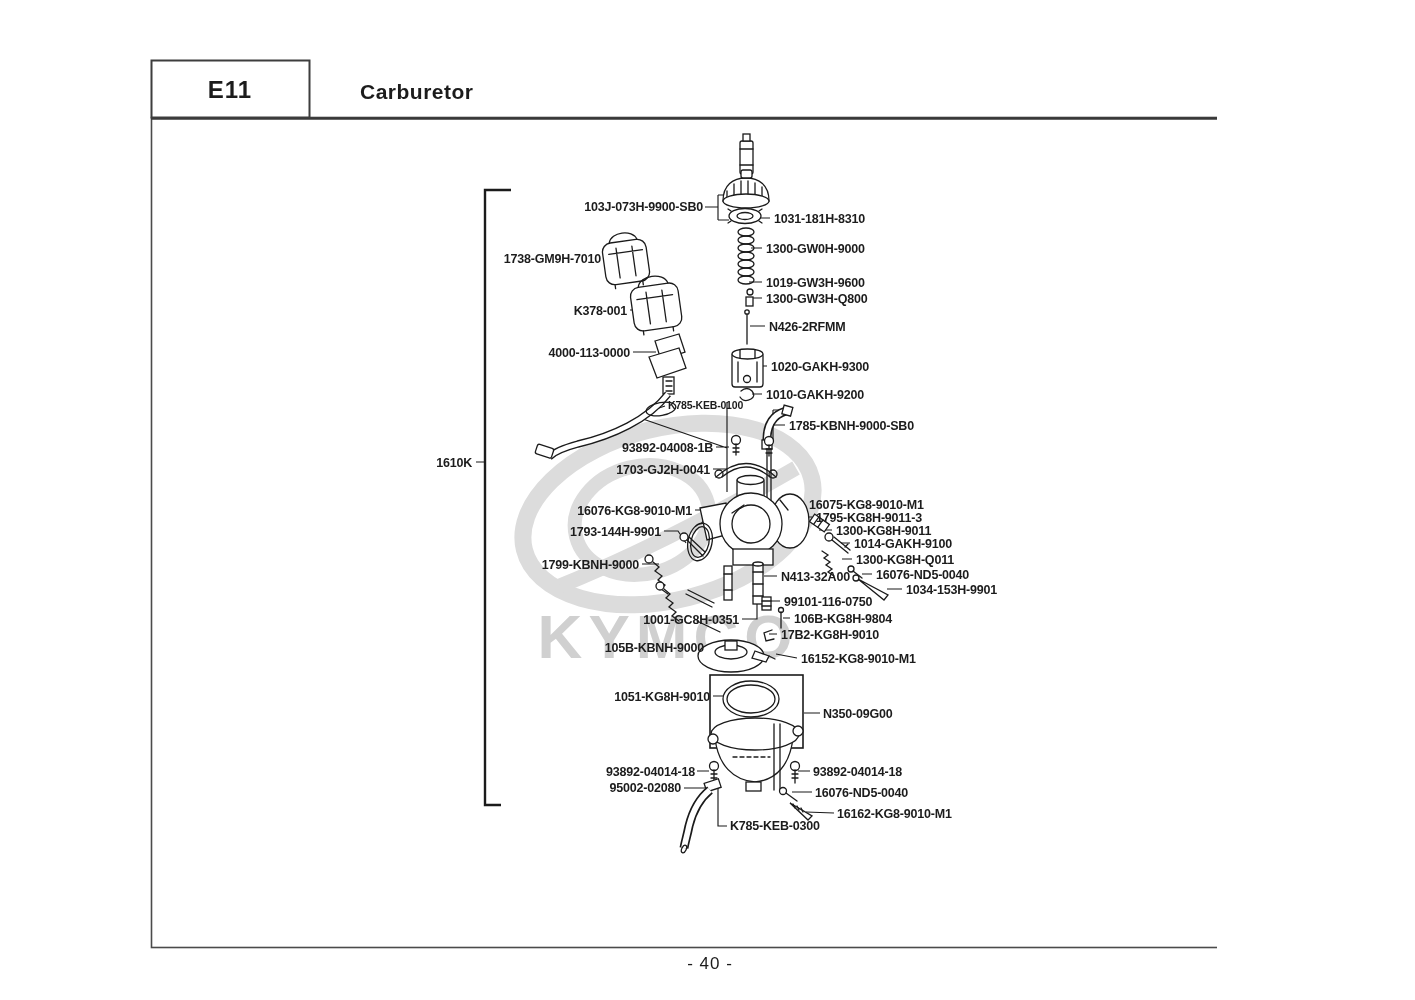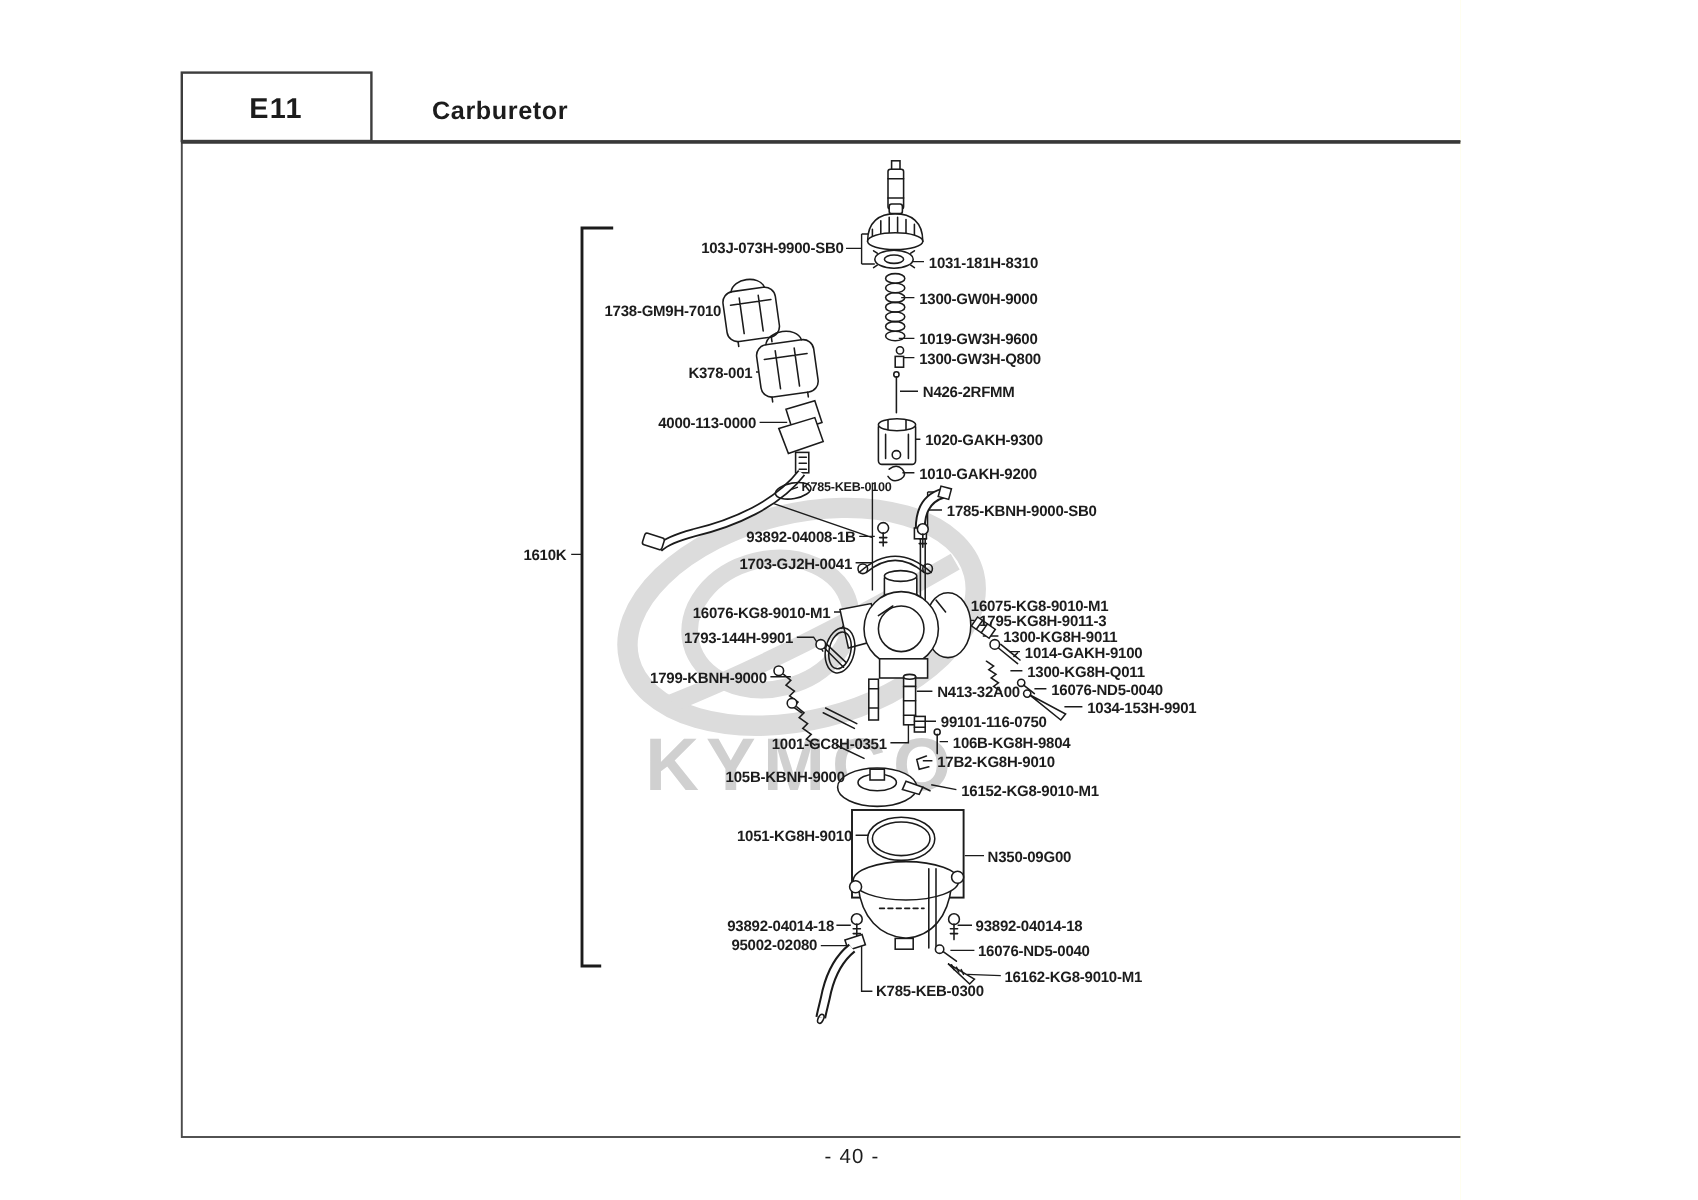--- a/index.html
+++ b/index.html
@@ -1,16 +1,16 @@
 <!DOCTYPE html>
 <html><head>
 <meta charset="utf-8">
 <style>
   html,body{margin:0;padding:0;background:#ffffff;}
-  .page{position:relative;width:1217px;height:1000px;background:#fef9c3;overflow:hidden;
+  .page{position:relative;width:1217px;height:1000px;background:#fde047;overflow:hidden;
         font-family:"Liberation Sans",sans-serif;}
   svg{display:block;}
   
   .pt{fill:none;stroke:#1b1b1b;stroke-width:1.3;stroke-linecap:round;}
   .pw{fill:#ffffff;stroke:#1b1b1b;stroke-width:1.3;}
   .ld{fill:none;stroke:#1b1b1b;stroke-width:1.15;}
   .bk{fill:none;stroke:#1b1b1b;stroke-width:2.4;}
   .frame{fill:none;stroke:#4b4b4b;stroke-width:1.6;}
   text.lbl{font:700 12.5px "Liberation Sans",sans-serif;fill:#1c1c1c;letter-spacing:-0.2px;}
   text.lbl-sm{font:700 10.5px "Liberation Sans",sans-serif;fill:#1c1c1c;letter-spacing:-0.2px;}

